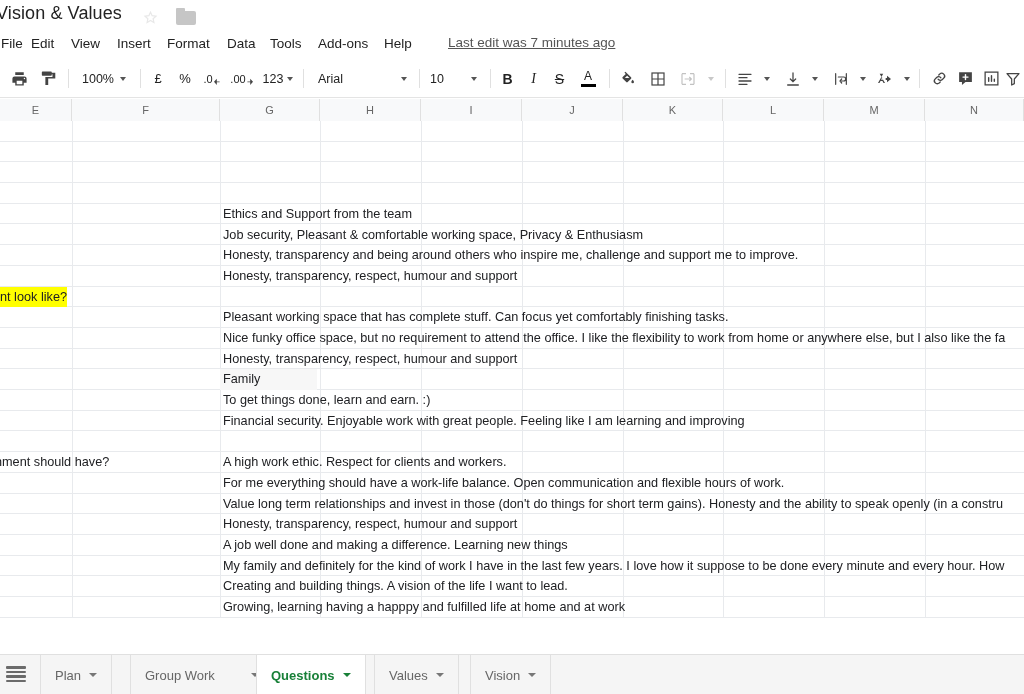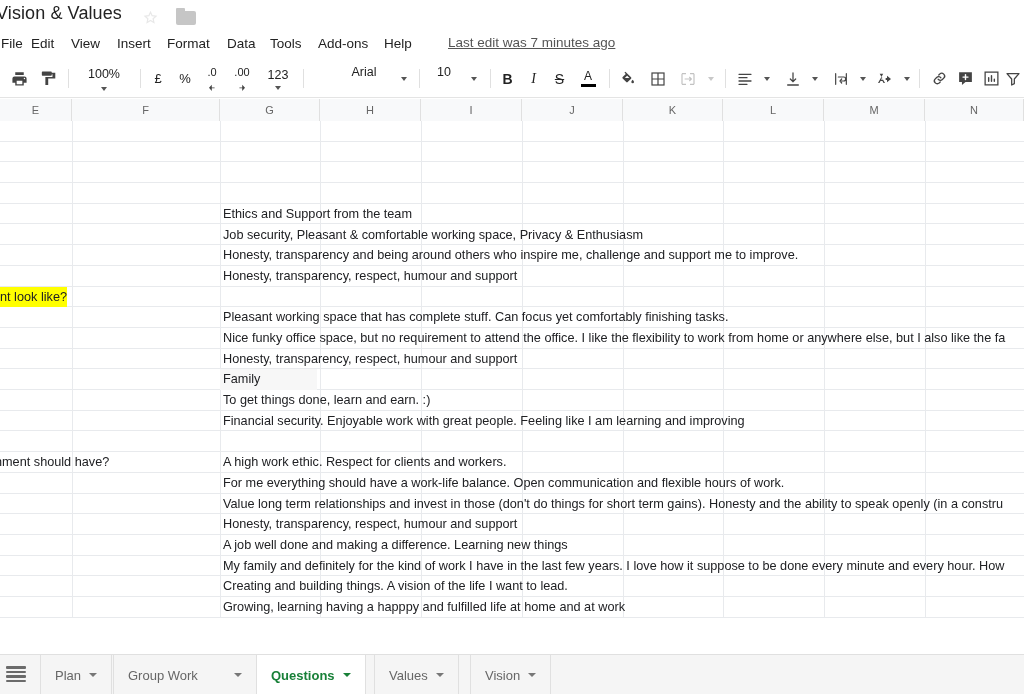--- a/index.html
+++ b/index.html
@@ -37,21 +37,21 @@
     position: absolute; top: 0; left: 448px; font-size: 13.5px;
     color: #555; text-decoration: underline; line-height: 19px; white-space: nowrap;
   }
 
   
   .toolbar {
     position: absolute; left: 0; top: 59px; width: 1024px; height: 39px;
     background: #fff; border-bottom: 1px solid #e4e4e4;
   }
   .tb { position: absolute; top: 6px; height: 27px; display: flex;
-        align-items: center; justify-content: center; color: #444; cursor: default; flex-direction: column; }
+        align-items: center; justify-content: center; color: #444; cursor: default; }
   .tb svg { display: block; }
   .tb-sep { position: absolute; top: 10px; width: 1px; height: 19px; background: #e0e0e0; }
   .tb-text { font-size: 12.5px; color: #222; }
   .caret { width: 0; height: 0; border-left: 3.5px solid transparent;
            border-right: 3.5px solid transparent; border-top: 4px solid #555; }
   .tb.disabled { opacity: .32; }
 
   
   .grid-area { position: absolute; left: 0; top: 99px; width: 1024px; height: 547px;
                background: #fff; overflow: hidden; }
@@ -356,21 +356,21 @@
       <span></span>
         <span></span>
         <span></span>
         <span></span>
     </div>
     <div id="tabs">
         <div class="sheet-tab" style="left: 40px;">
           <span>Plan</span>
           <span class="tab-caret"></span>
         </div>
-        <div class="sheet-tab" style="left: 113px; gap: 36px;">
+        <div class="sheet-tab" style="left: 130px; gap: 36px;">
           <span>Group Work</span>
           <span class="tab-caret"></span>
         </div>
         <div class="sheet-tab active" style="left: 256px;">
           <span>Questions</span>
           <span class="tab-caret"></span>
         </div>
         <div class="sheet-tab" style="left: 374px;">
           <span>Values</span>
           <span class="tab-caret"></span>

